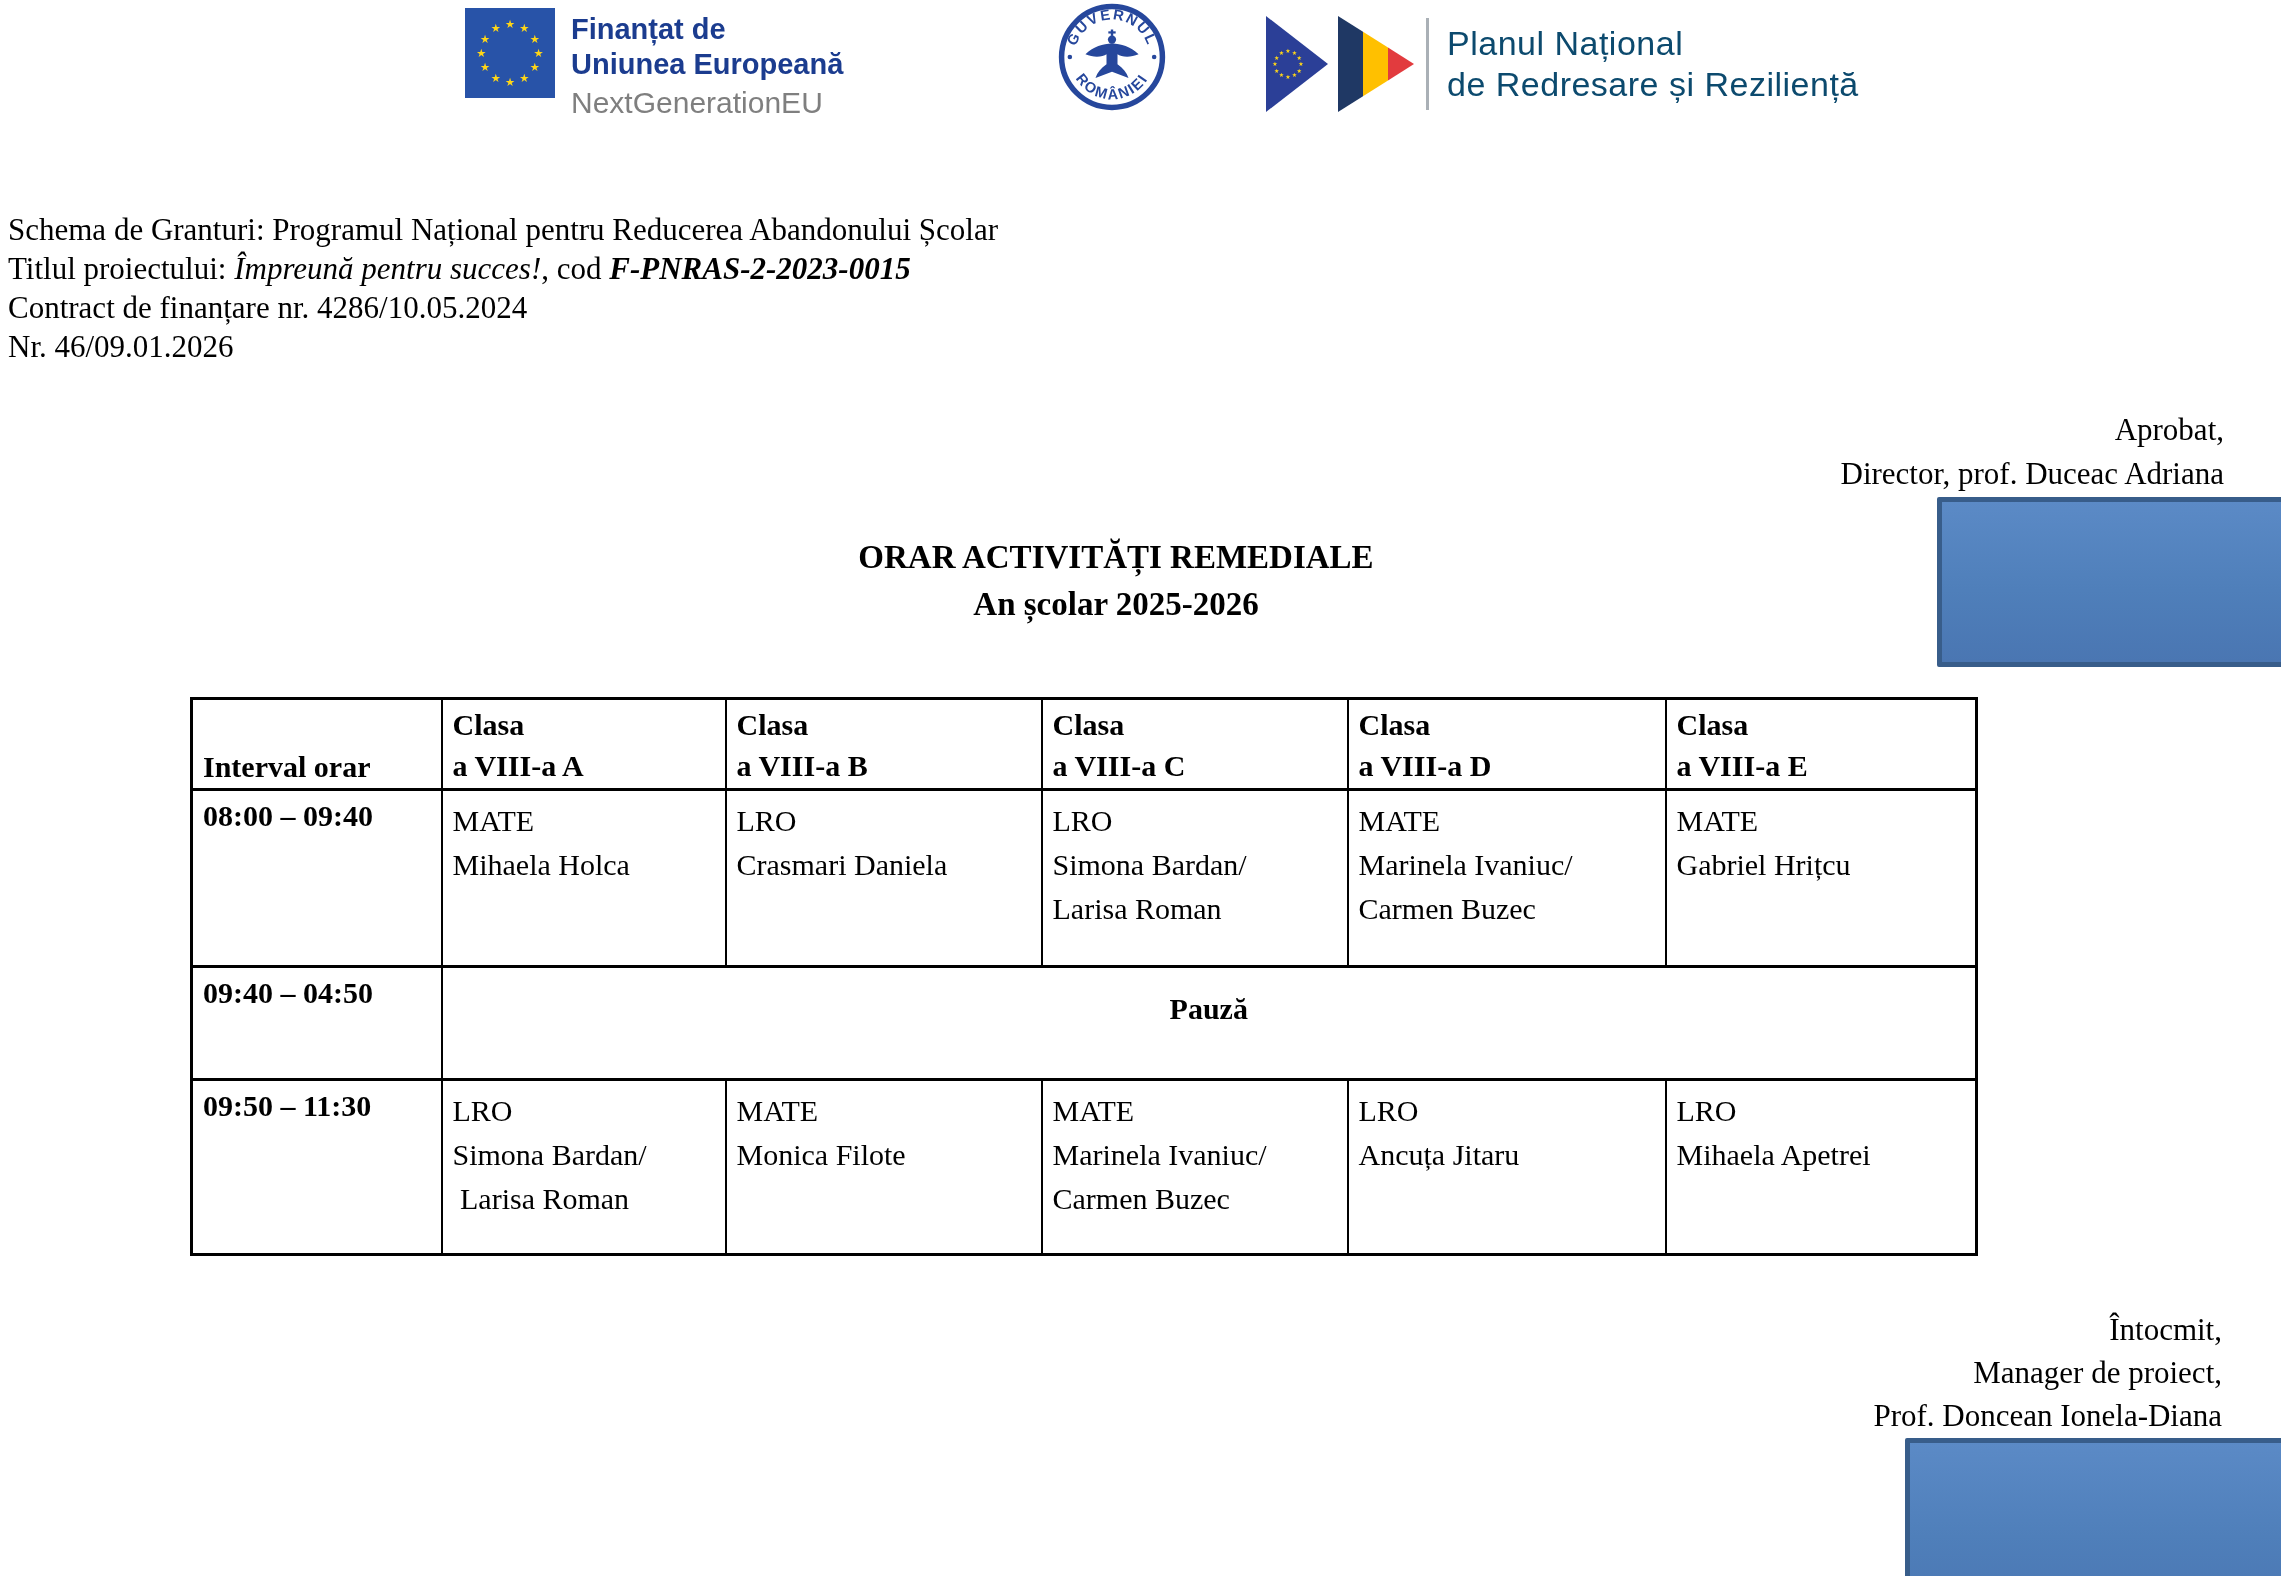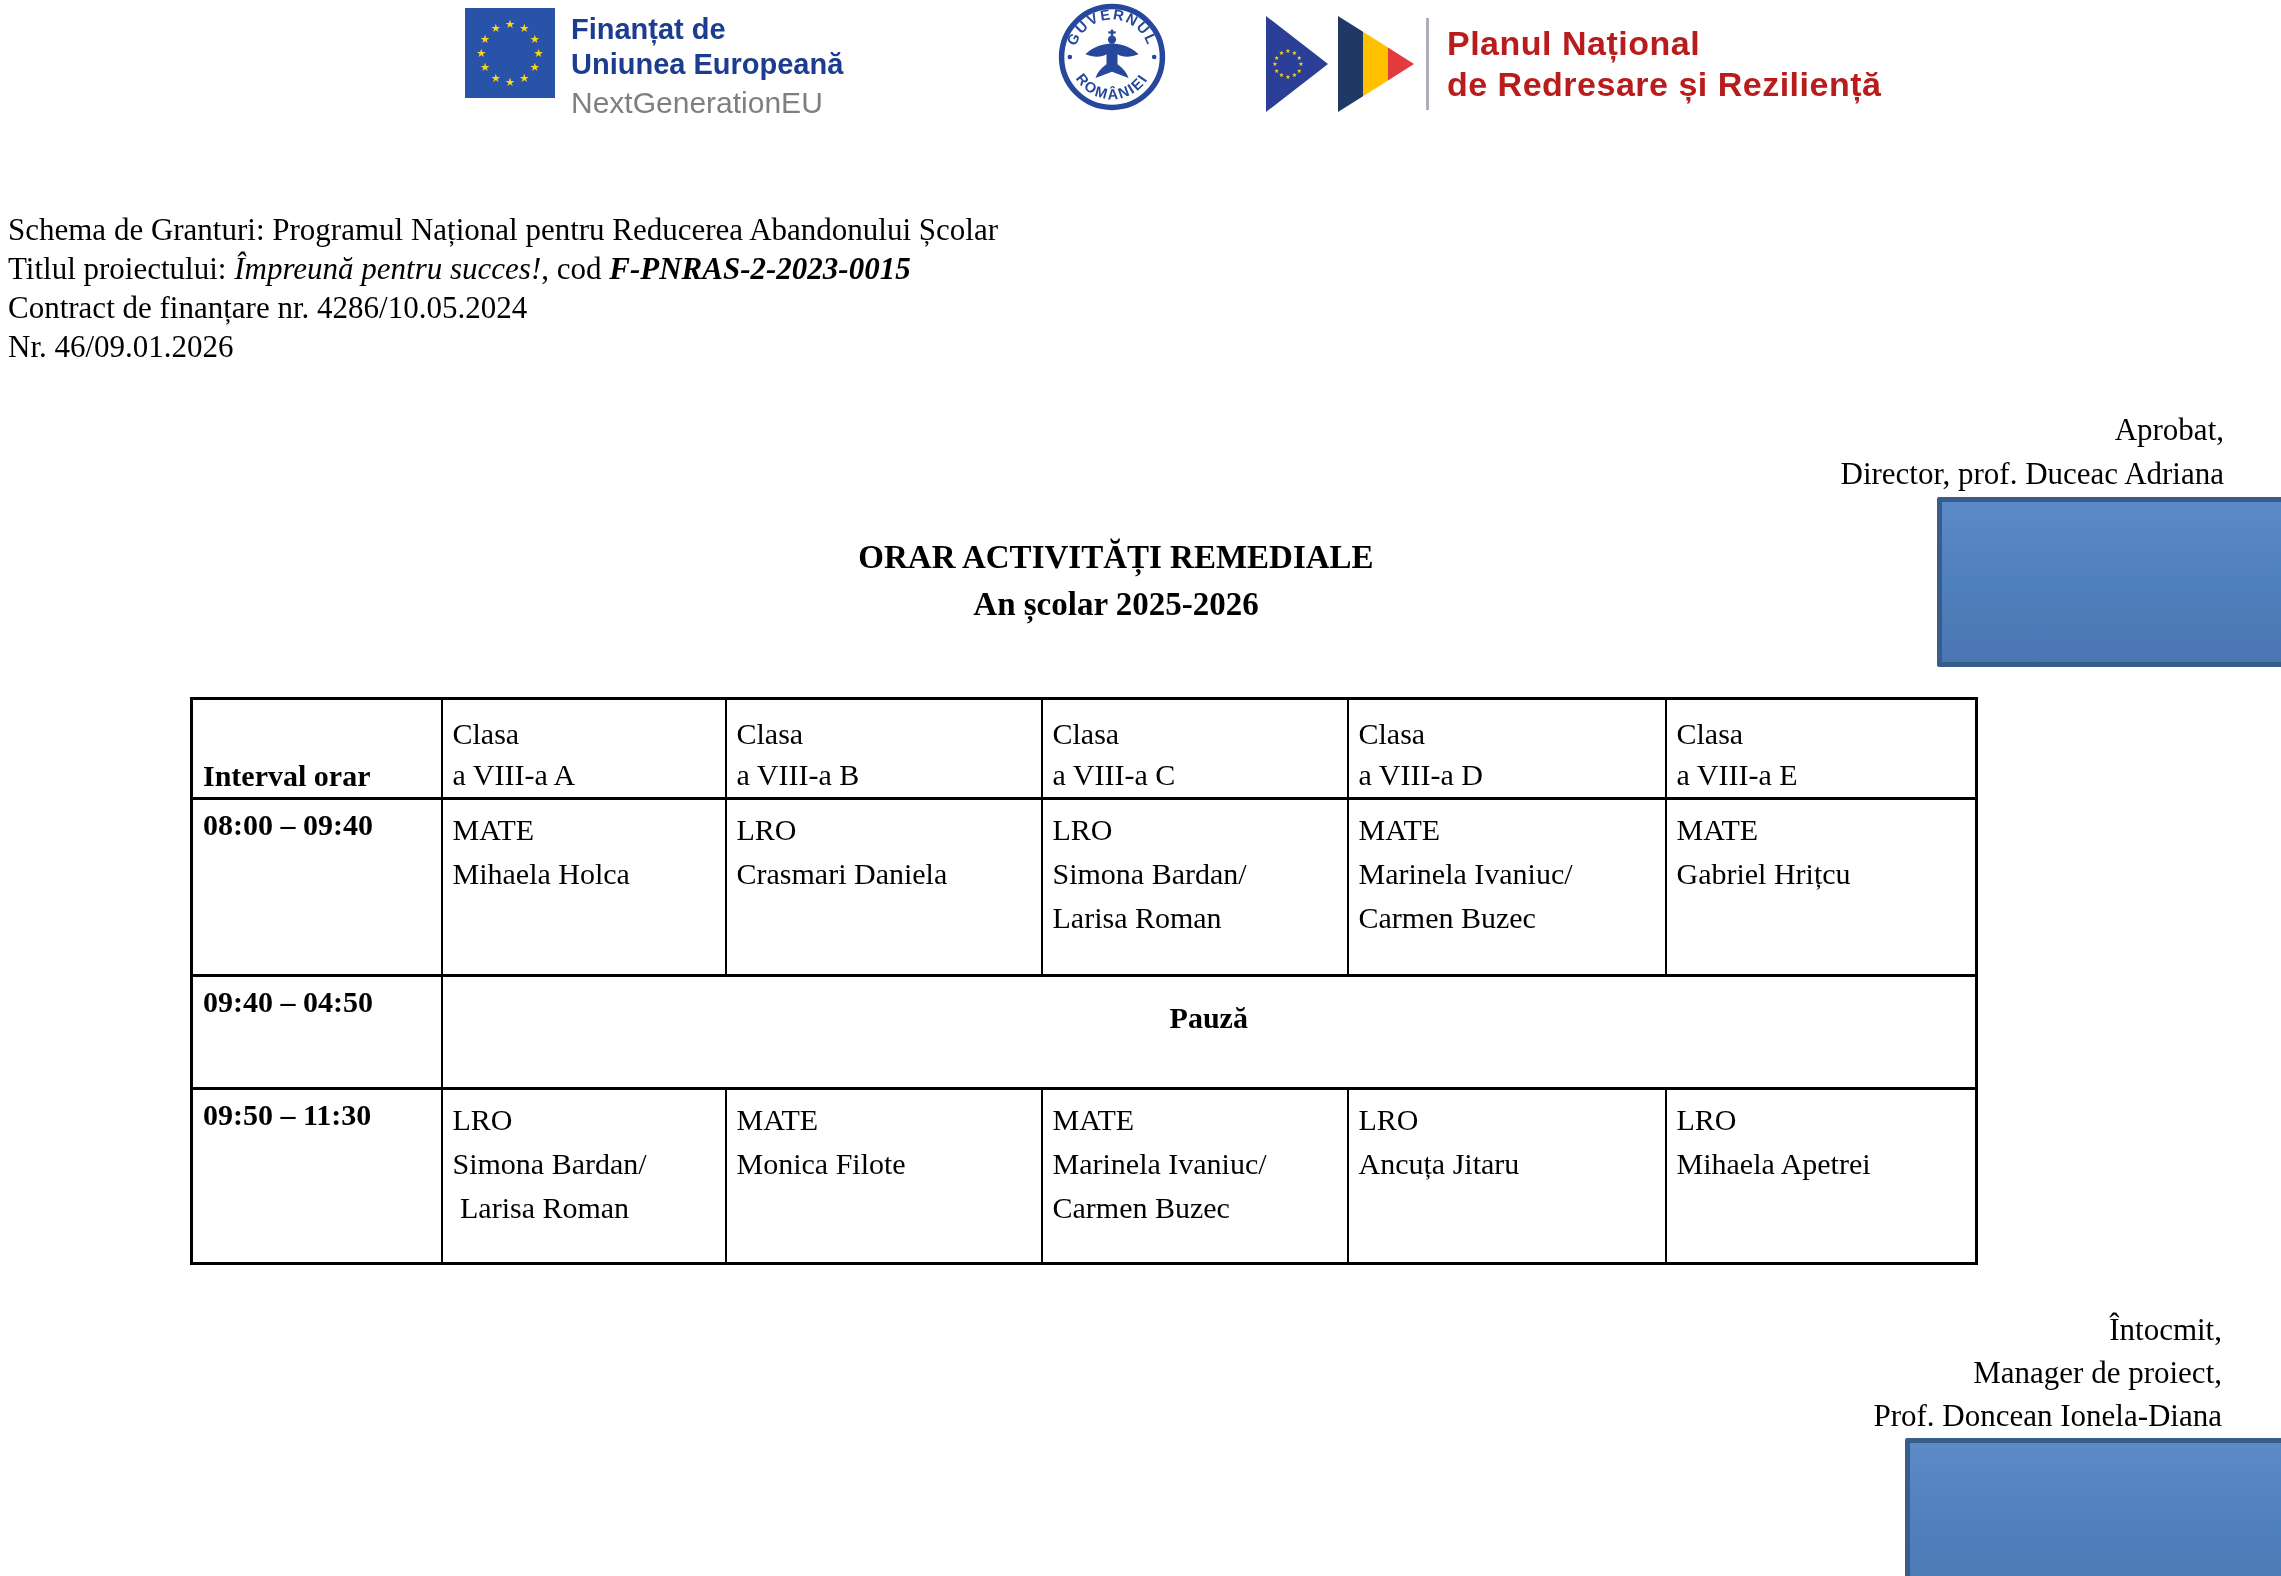--- a/index.html
+++ b/index.html
@@ -13,21 +13,21 @@
   .logo-eu{left:465px;top:8px;display:flex;align-items:flex-start;}
   .eu-text{margin-left:16px;font-family:"Liberation Sans",sans-serif;padding-top:4px;}
   .eu-text .l1,.eu-text .l2{font-size:29px;font-weight:bold;color:#1b3c8f;line-height:35px;}
   .eu-text .l3{font-size:30px;color:#7f7f7f;line-height:34px;margin-top:4px;}
 
   .logo-gov{left:1057px;top:2px;}
 
   .logo-pnrr{left:1266px;top:16px;display:flex;align-items:center;}
   .pnrr-divider{width:3px;height:92px;background:#aab0b6;margin-left:10px;}
   .pnrr-text{margin-left:18px;font-family:"Liberation Sans",sans-serif;
-    font-size:34px;font-weight:bold;color:#b91c1c;line-height:41px;letter-spacing:0.5px;}
+    font-size:34px;font-weight:normal;color:#0c4a6e;line-height:41px;letter-spacing:0.5px;}
 
   
   .header-block{left:8px;top:210px;font-size:31px;line-height:39px;}
   .header-block .it{font-style:italic;}
   .header-block .bi{font-style:italic;font-weight:bold;}
 
   
   .approval{right:57px;top:408px;text-align:right;font-size:31px;line-height:44px;}
   .made-by{right:59px;top:1308px;text-align:right;font-size:31px;line-height:43px;}
 
@@ -40,21 +40,21 @@
   
   .title-block{left:0;top:534px;width:2232px;text-align:center;
     font-size:33px;font-weight:bold;line-height:47px;}
 
   
   table.schedule{left:190px;top:697px;position:absolute;border-collapse:collapse;
     table-layout:fixed;width:1785px;}
   table.schedule{border:3px solid #000;}
   .schedule td{border:2px solid #000;border-top-width:3px;border-bottom-width:3px;
     vertical-align:top;font-size:30px;padding:2px 10px;}
-  .schedule .head{font-weight:normal;line-height:41px;padding-top:13px;}
+  .schedule .head{font-weight:bold;line-height:41px;padding-top:4px;}
   .schedule .head-interval{font-weight:bold;vertical-align:bottom;padding-bottom:4px;}
   .schedule .time{font-weight:bold;padding-top:8px;}
   .schedule .cell div{line-height:44px;white-space:pre-wrap;}
   .schedule .cell{padding-top:8px;}
   .schedule .pauza{text-align:center;vertical-align:middle;font-weight:bold;padding-bottom:30px;}
   .r-head td{height:82px;}
   .r1 td{height:164px;}
   .r2 td{height:78px;}
   .r3 td{height:162px;}
 </style>

